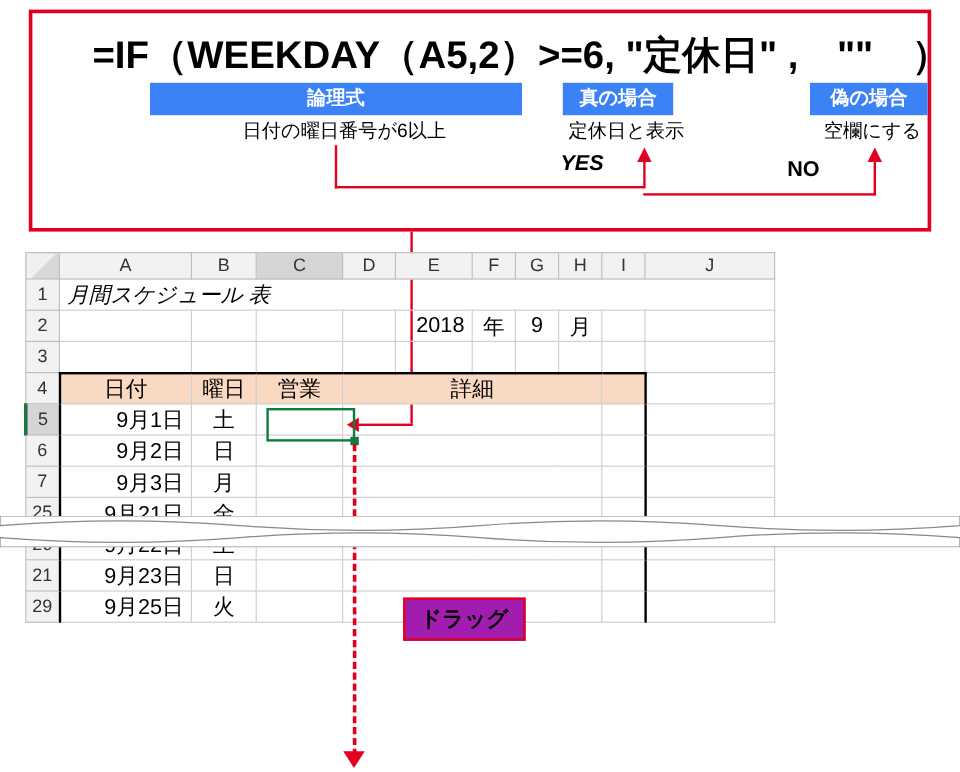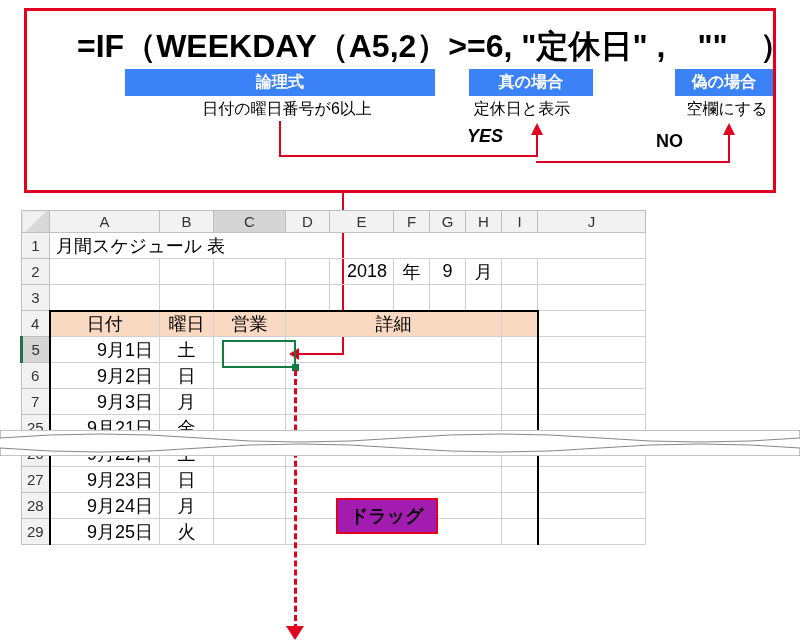--- a/index.html
+++ b/index.html
@@ -34,21 +34,21 @@
   .badge {
     position: absolute;
     background: #3b82f6;
     color: #fff;
     font-size: 16px;
     font-weight: bold;
     padding: 3px 0;
     text-align: center;
   }
   .badge-logic { left: 98px; top: 58px; width: 310px; }
-  .badge-true  { left: 442px; top: 58px; width: 124px; font-family: Liberation Serif, serif; }
+  .badge-true  { left: 442px; top: 58px; width: 92px; font-family: Liberation Serif, serif; }
   .badge-false { left: 648px; top: 58px; width: 98px; }
   .desc {
     position: absolute;
     font-size: 16px;
     color: #000;
     text-align: center;
   }
   .desc-logic { left: 150px; top: 88px; width: 220px; }
   .desc-true  { left: 430px; top: 88px; width: 130px; }
   .desc-false { left: 640px; top: 88px; width: 120px; }
@@ -121,21 +121,21 @@
   th.rowh.sel { background: #d5d5d5; border-left:3px solid #217346; }
   th.colh.sel { background: #d5d5d5; }
   td.cell {
     border: 1px solid #d0d0d0;
     height: 26px;
     padding: 0 6px;
     text-align: right;
     font-family: "MS PGothic","Meiryo",sans-serif;
   }
   td.cell.center { text-align: center; }
-  td.cell.left { text-align: left; }
+  td.cell.left { text-align: left; font-style: italic; }
   .w-a { width: 110px; }
   .w-b { width: 54px; }
   .w-c { width: 72px; }
   .w-d { width: 44px; }
   .w-e { width: 64px; }
   .w-f { width: 36px; }
   .w-g { width: 36px; }
   .w-h { width: 36px; }
   .w-i { width: 36px; }
   .w-j { width: 108px; }
@@ -338,32 +338,23 @@
   <tr>
     <th class="rowh">26</th>
     <td class="cell thick-left">9月22日</td>
     <td class="cell center">土</td>
     <td class="cell"></td>
     <td class="cell" colspan="5"></td>
     <td class="cell thick-right"></td>
     <td class="cell"></td>
   </tr>
   <tr>
-    <th class="rowh">27</th>
+    <th class="rowh">21</th>
     <td class="cell thick-left">9月23日</td>
     <td class="cell center">日</td>
-    <td class="cell"></td>
-    <td class="cell" colspan="5"></td>
-    <td class="cell thick-right"></td>
-    <td class="cell"></td>
-  </tr>
-  <tr>
-    <th class="rowh">28</th>
-    <td class="cell thick-left">9月24日</td>
-    <td class="cell center">月</td>
     <td class="cell"></td>
     <td class="cell" colspan="5"></td>
     <td class="cell thick-right"></td>
     <td class="cell"></td>
   </tr>
   <tr>
     <th class="rowh">29</th>
     <td class="cell thick-left">9月25日</td>
     <td class="cell center">火</td>
     <td class="cell"></td>

